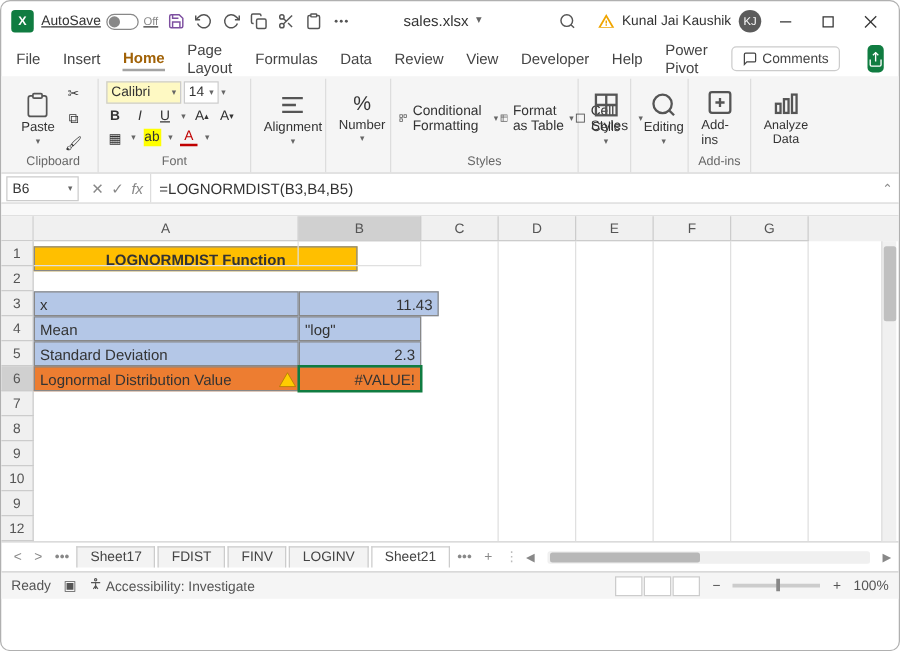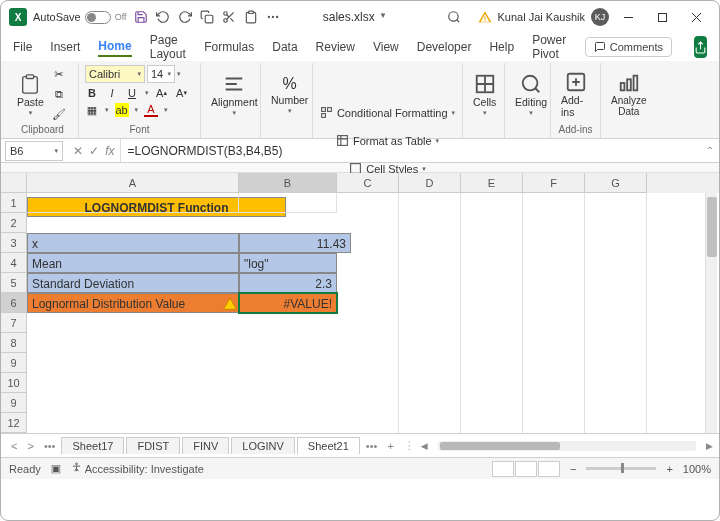--- a/index.html
+++ b/index.html
@@ -1,56 +1,56 @@
 <!DOCTYPE html>
 <html><head>
 <meta charset="utf-8">
 <style>
 * { box-sizing: border-box; margin: 0; padding: 0; font-family: "Segoe UI", Arial, sans-serif; }
 body { width: 720px; height: 521px; background: #fff; border: 1px solid #b0b0b0; border-radius: 8px; overflow: hidden; position: relative; font-size: 12px; color: #333; }
 
 
 .titlebar { height: 32px; display: flex; align-items: center; padding: 0 8px; gap: 6px; }
 .titlebar .excel-icon { width: 18px; height: 18px; background: #107c41; border-radius: 3px; color: #fff; font-size: 10px; font-weight: bold; display: flex; align-items: center; justify-content: center; }
-.autosave { display: flex; align-items: center; gap: 4px; font-size: 11px; }
+.autosave { display: flex; align-items: center; gap: 4px; font-size: 11px; text-decoration: underline; }
 .autosave-toggle { width: 26px; height: 13px; border: 1px solid #888; border-radius: 7px; position: relative; background: #fff; }
 .autosave-toggle::after { content: ""; position: absolute; width: 9px; height: 9px; border-radius: 50%; background: #888; top: 1px; left: 1px; }
 .qat-icon { width: 16px; height: 16px; color: #555; display: flex; align-items: center; justify-content: center; }
 .titlebar svg { width: 14px; height: 14px; }
 .filename { margin-left: auto; margin-right: auto; display: flex; gap: 6px; }
 .filename .chev { font-size: 9px; color: #666; }
 .search-icon-t { margin-left: 18px; }
 .user-area { display: flex; align-items: center; gap: 6px; margin-left: 10px; }
 .user-badge { width: 18px; height: 18px; border-radius: 50%; background: #5b5b5b; color: #fff; font-size: 9px; display: flex; align-items: center; justify-content: center; }
 .win-btn { width: 28px; height: 28px; display: flex; align-items: center; justify-content: center; color: #333; }
 .win-btn svg { width: 11px; height: 11px; }
 
 
 .menu-tabs { height: 28px; display: flex; align-items: center; padding: 0 12px; gap: 18px; font-size: 12px; color: #444; }
 .menu-tabs .tab { padding: 2px 0; cursor: pointer; }
-.menu-tabs .tab.active { color: #3b82f6; border-bottom: 2px solid #4d7c0f; font-weight: 600; }
+.menu-tabs .tab.active { color: #a16207; border-bottom: 2px solid #a3a3a3; font-weight: 600; }
 .comments-btn { margin-left: auto; border: 1px solid #ccc; border-radius: 4px; padding: 3px 8px; display: flex; align-items: center; gap: 4px; font-size: 11px; }
 .share-btn { width: 24px; height: 22px; background: #107c41; border-radius: 4px; margin-left: 4px; display: flex; align-items: center; justify-content: center; }
 
 
 .ribbon { height: 78px; background: #f5f5f5; border-bottom: 1px solid #d0d0d0; display: flex; padding: 2px 6px 0; }
 .rgroup { border-right: 1px solid #ddd; padding: 2px 6px; display: flex; flex-direction: column; justify-content: space-between; position: relative; }
 .rgroup-label { font-size: 10px; color: #666; text-align: center; padding-bottom: 1px; }
 .rgroup-body { flex: 1; display: flex; align-items: center; gap: 4px; }
 .big-btn { display: flex; flex-direction: column; align-items: center; gap: 1px; padding: 2px 4px; font-size: 10.5px; }
 .big-btn svg { width: 22px; height: 22px; }
 .mini-drop { font-size: 7px; color: #666; }
 .font-row { display: flex; gap: 2px; align-items: center; }
 .font-name { width: 60px; height: 18px; border: 1px solid #ccc; background: #fef9c3; font-size: 11px; padding: 0 3px; display: flex; align-items: center; justify-content: space-between; }
 .font-size { width: 28px; height: 18px; border: 1px solid #ccc; background: #fff; font-size: 11px; padding: 0 3px; display: flex; align-items: center; justify-content: space-between; }
 .btn-row { display: flex; gap: 6px; align-items: center; }
 .sm-ic { width: 14px; height: 14px; display: flex; align-items: center; justify-content: center; font-size: 11px; }
 .cond-row { display: flex; align-items: center; gap: 4px; font-size: 11px; padding: 1px 0; }
 .cond-row svg { width: 13px; height: 13px; }
-.styles-col { display: flex; flex-direction: column; gap: 13px; margin-top: 40px; }
+.styles-col { display: flex; flex-direction: row; gap: 1px; }
 
 
 .formula-bar { height: 24px; border-bottom: 1px solid #d0d0d0; display: flex; align-items: center; background: #fff; }
 .name-box { width: 58px; height: 20px; border: 1px solid #ccc; margin: 0 4px; padding: 0 4px; display: flex; align-items: center; justify-content: space-between; font-size: 11px; background: #fff; }
 .fb-icons { display: flex; gap: 6px; padding: 0 6px; color: #888; border-right: 1px solid #ddd; height: 100%; align-items: center; }
 .fb-input { flex: 1; padding: 0 6px; font-size: 12px; }
 .fb-expand { width: 18px; text-align: center; color: #888; font-size: 10px; }
 
 
 .grid-wrap { position: relative; height: 260px; display: flex; }

